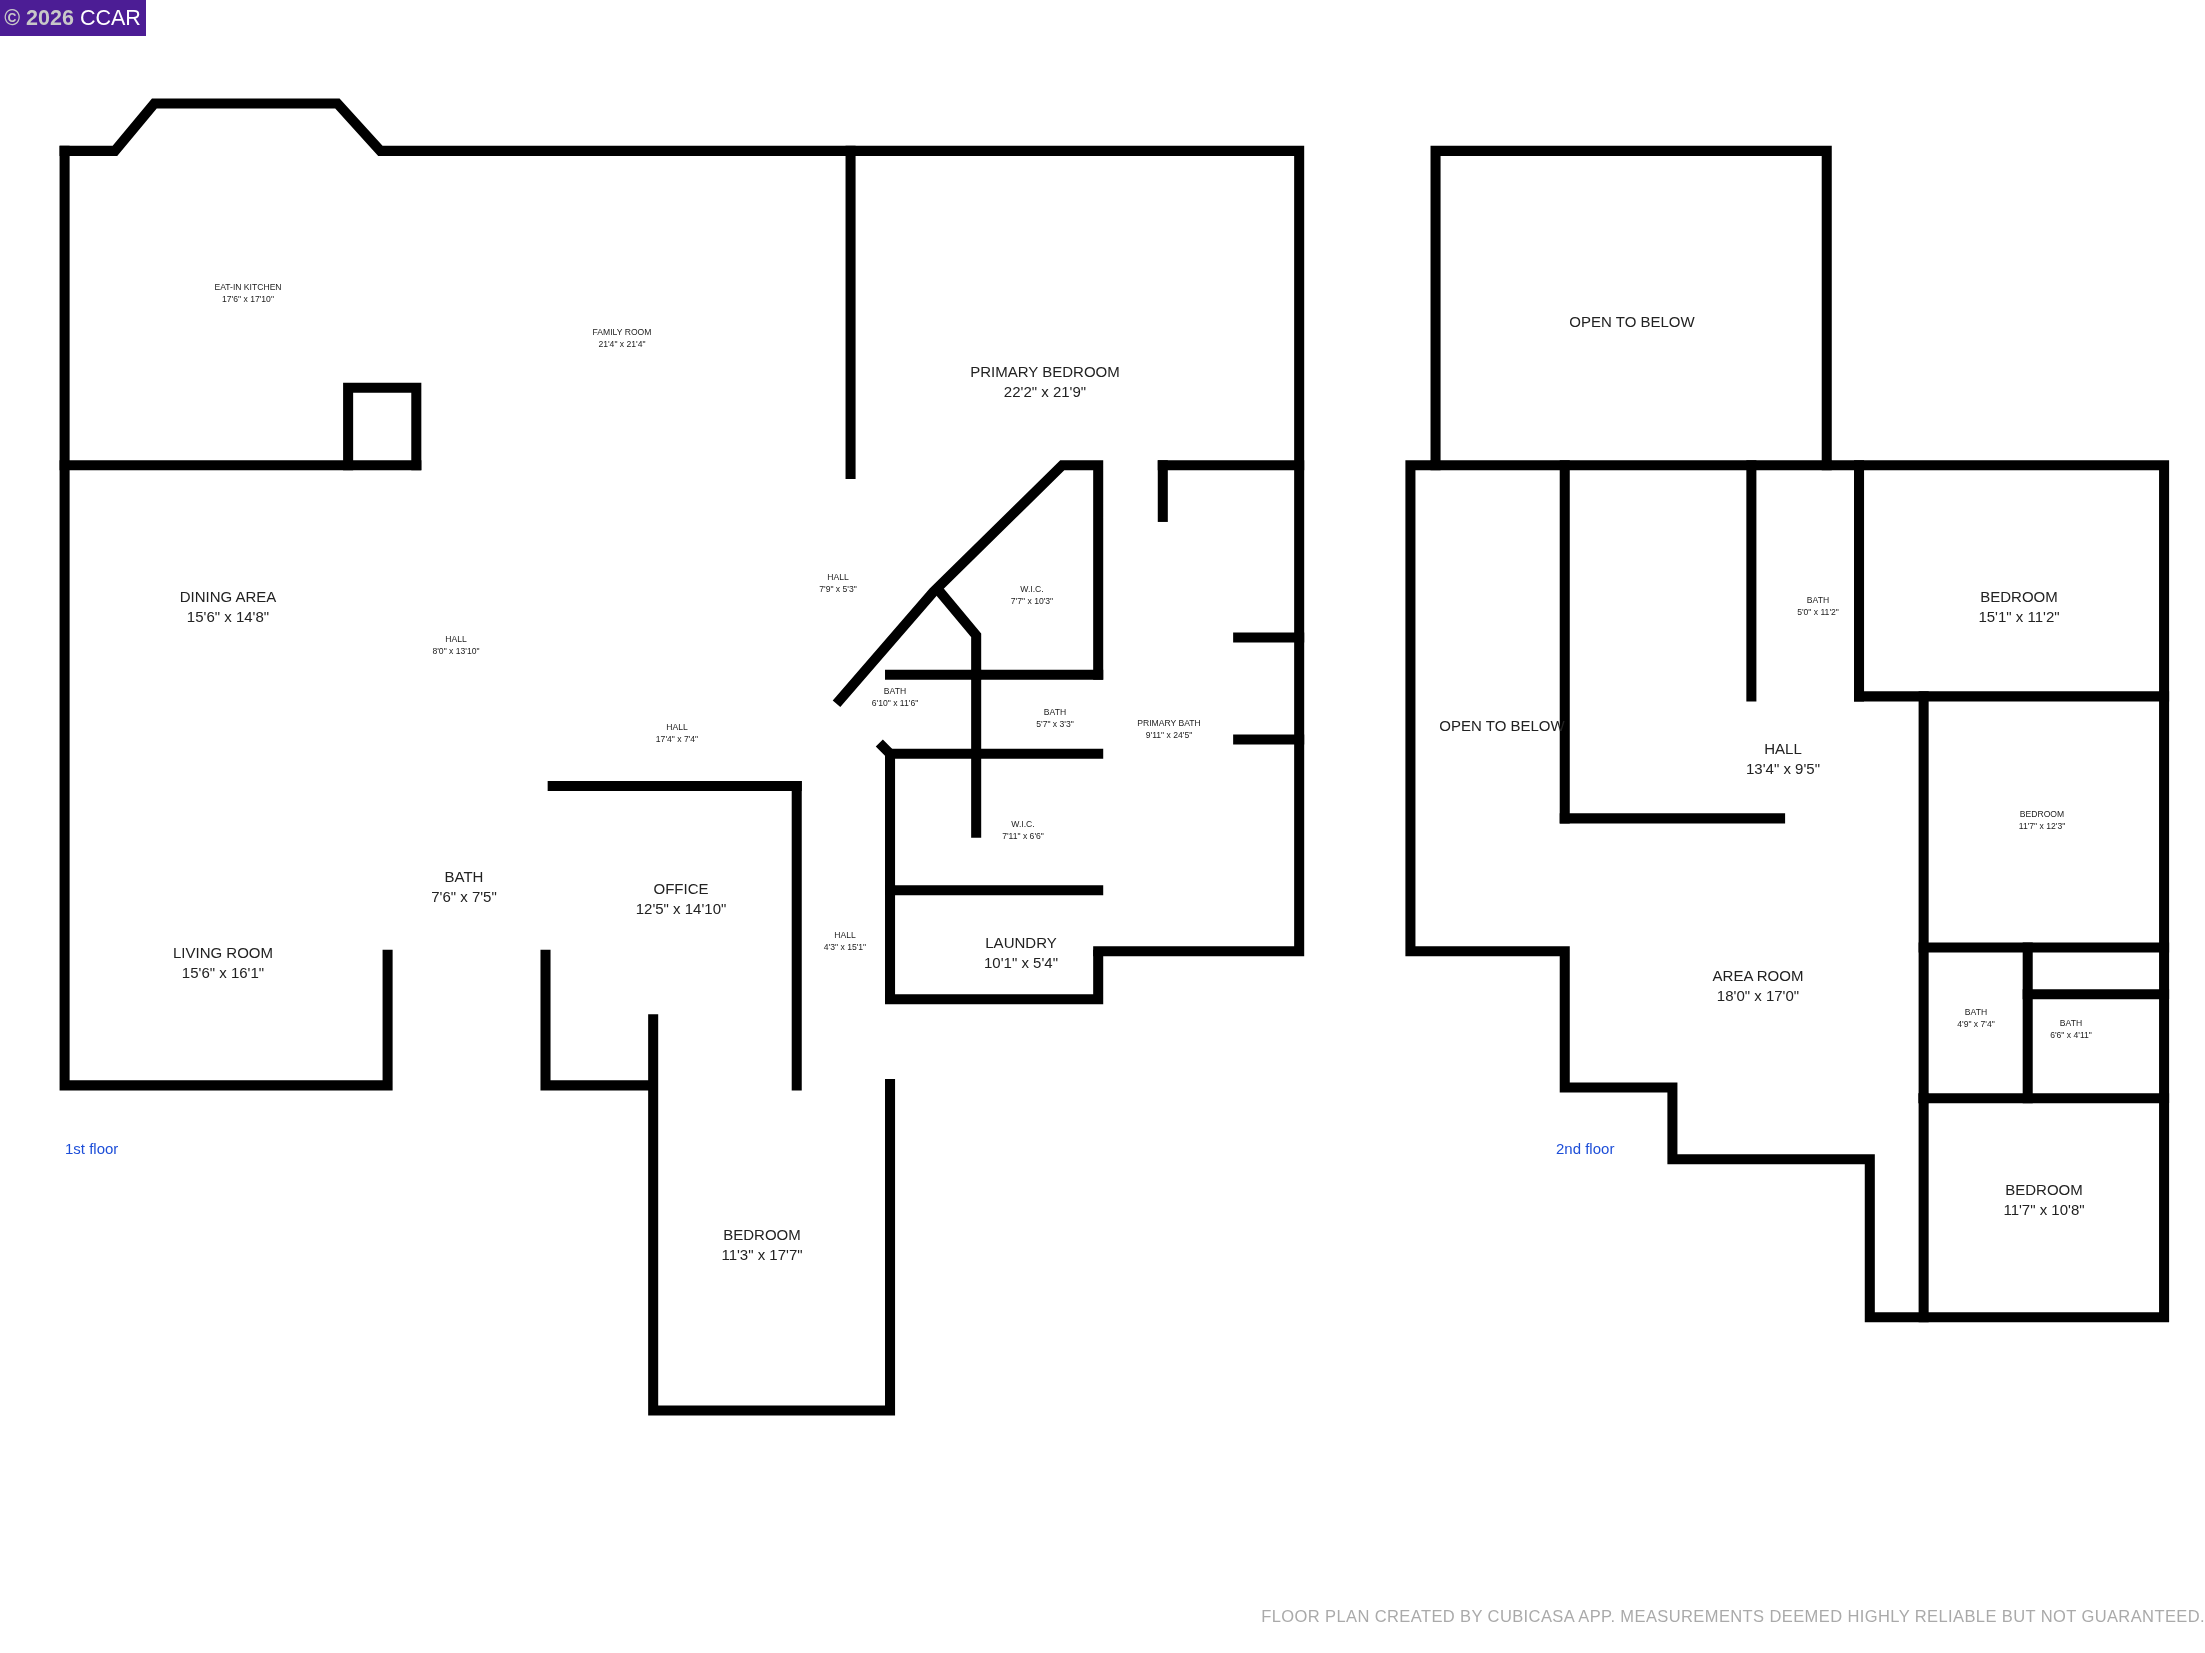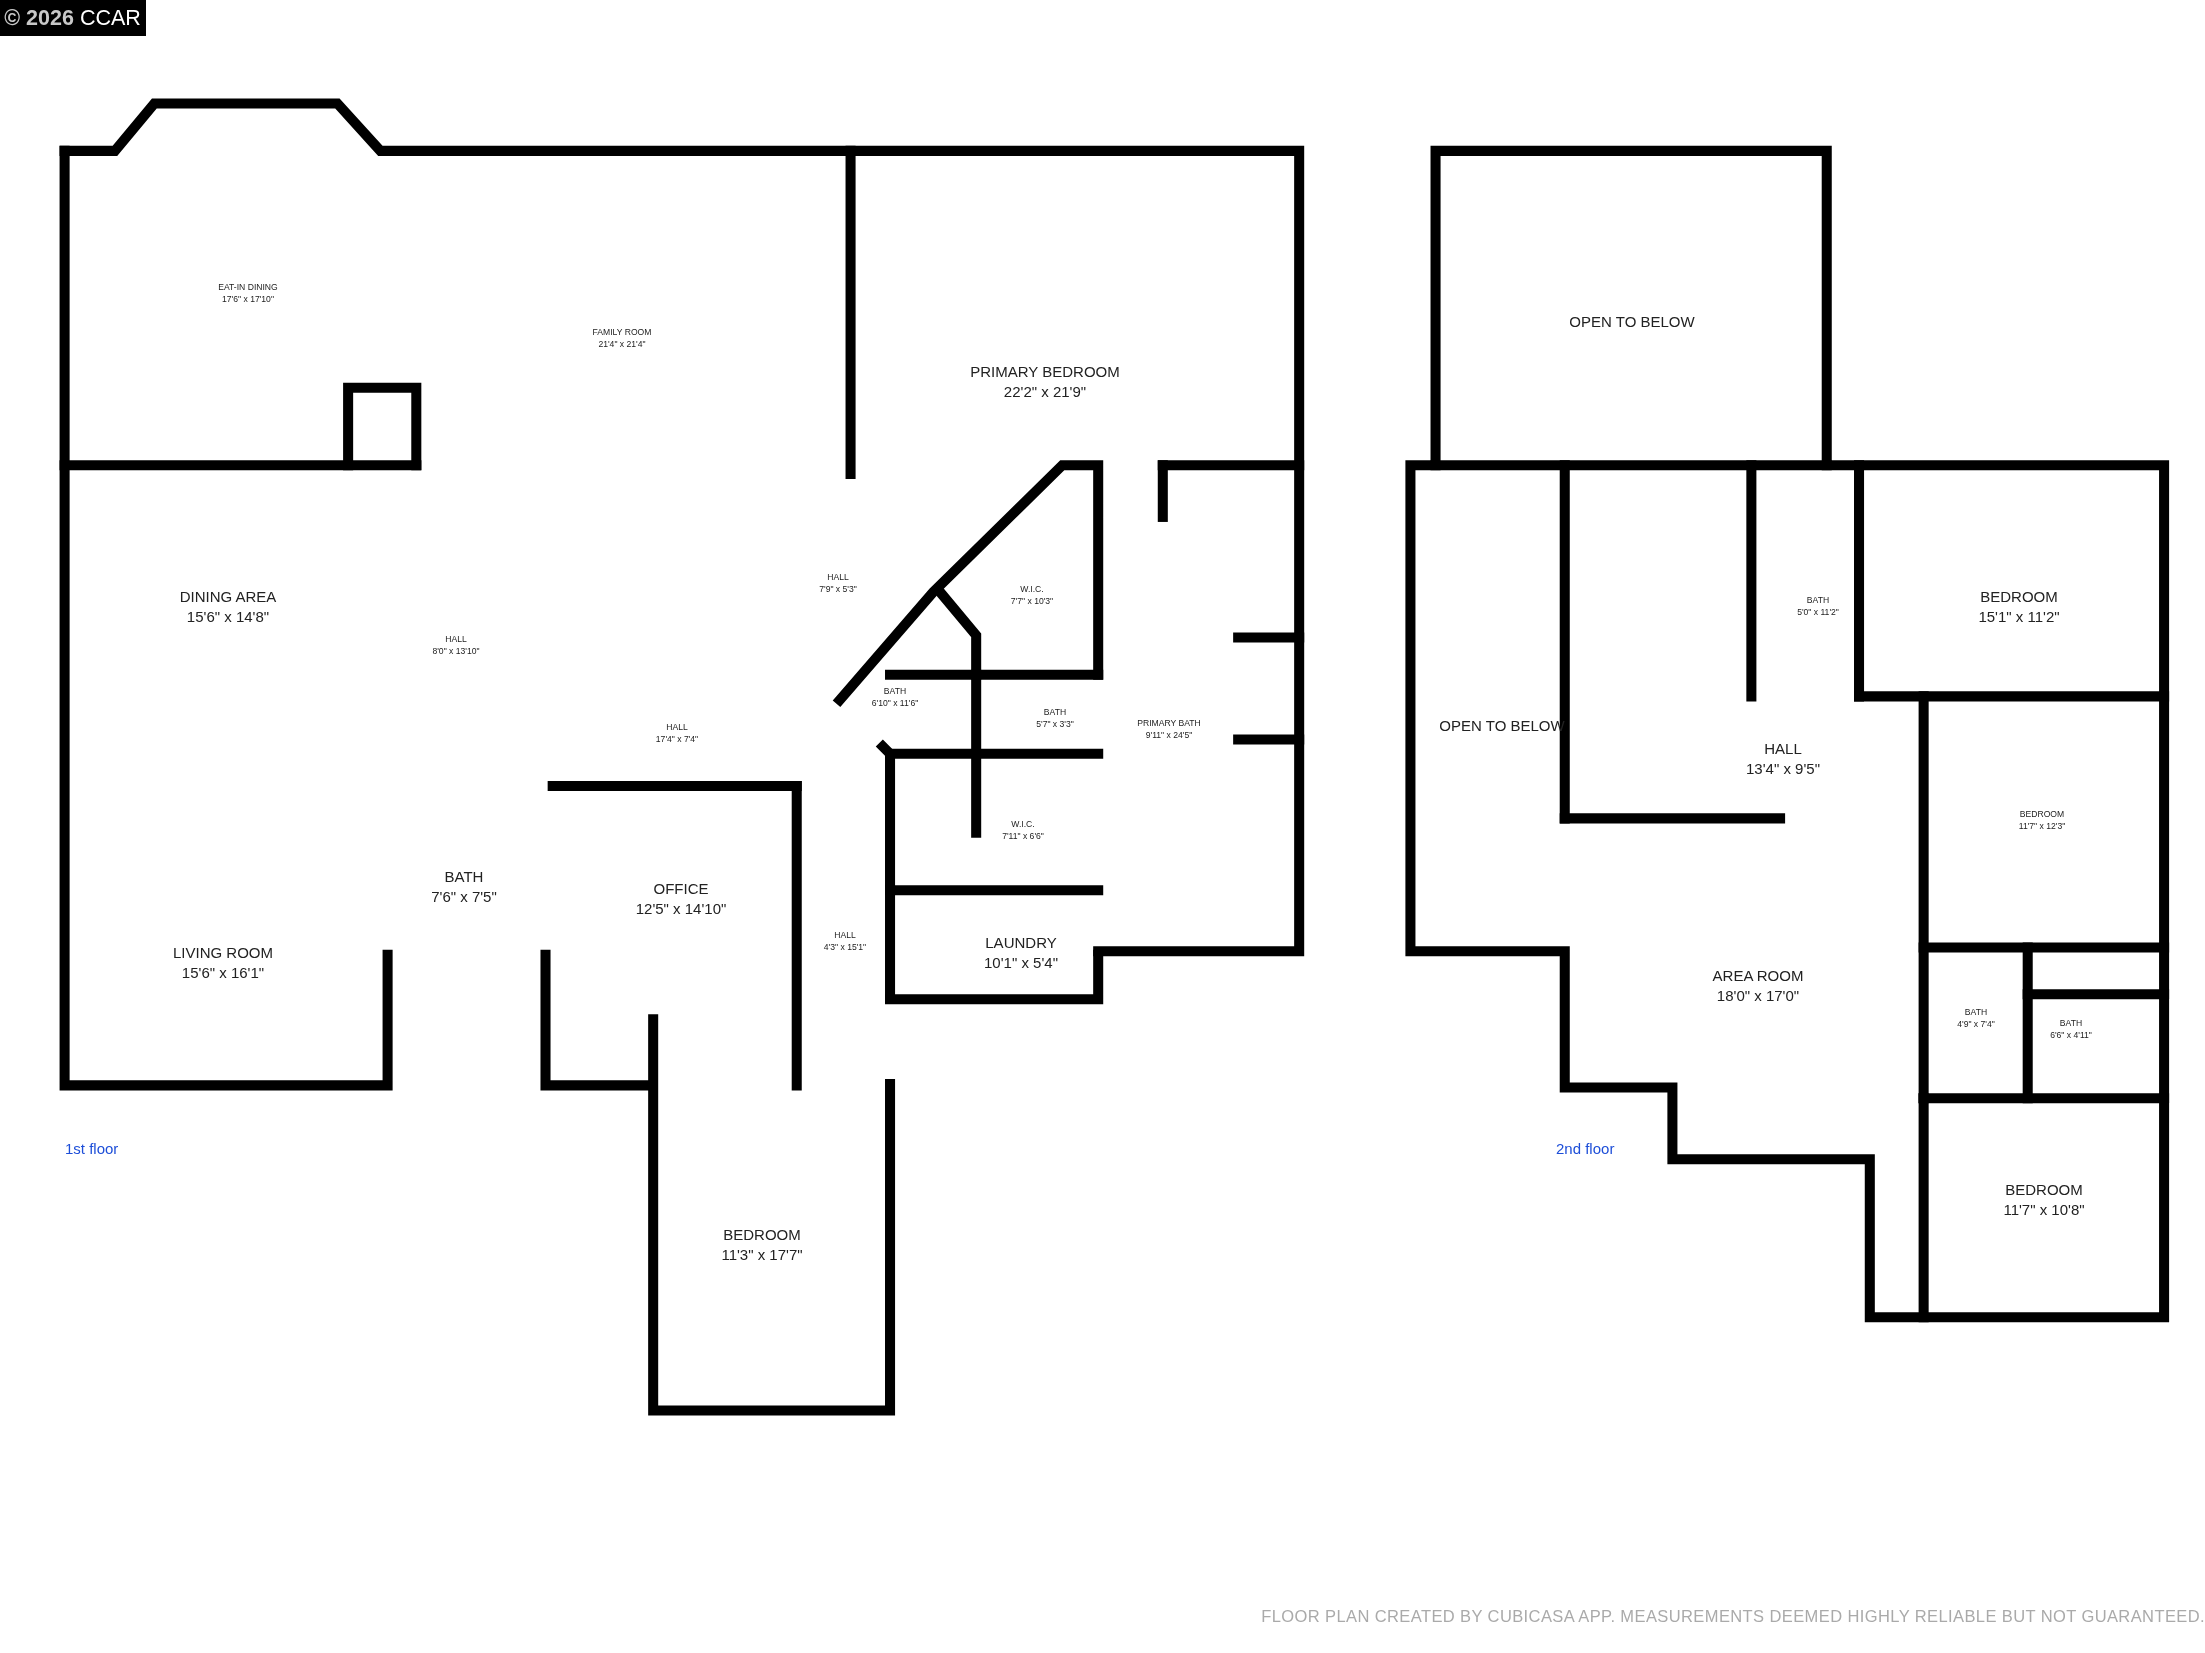--- a/index.html
+++ b/index.html
@@ -1,18 +1,18 @@
 <!DOCTYPE html>
 <html style="font-size:11.5px"><head>
 <meta charset="utf-8">
 <style>
   html,body{margin:0;padding:0;background:#fff;}
   body{width:2205px;height:1654px;position:relative;overflow:hidden;font-family:"Liberation Sans","DejaVu Sans",sans-serif;}
   svg{position:absolute;left:0;top:0;}
-  .badge{position:absolute;left:0;top:0;width:146px;height:36px;background:#000000;color:#fff;font-size:21.5px;line-height:36px;padding-left:4.3px;box-sizing:border-box;white-space:nowrap;}
+  .badge{position:absolute;left:0;top:0;width:146px;height:36px;background:#4c1d95;color:#fff;font-size:21.5px;line-height:36px;padding-left:4.3px;box-sizing:border-box;white-space:nowrap;}
   .badge .yr{color:#c8c8c8;font-weight:bold;}
   .lbl{position:absolute;transform:translate(-50%,-50%);text-align:center;color:#222;white-space:nowrap;line-height:1.35;}
   .lbl .n{display:block;}
   .lg{font-size:15px;}
   .sm{font-size:8.6px;}
   .floor{position:absolute;font-size:15px;color:#1d4ed8;}
   .footer{position:absolute;left:0;width:2205px;top:1607px;text-align:right;font-size:16.5px;color:#aaa;letter-spacing:0.4px;}
 </style>
 </head>
 <body>
@@ -58,21 +58,21 @@
     <line x1="2680" y1="1530" x2="3015" y2="1530"></line>
     <line x1="2825" y1="1320" x2="2825" y2="1530"></line>
     <line x1="2825" y1="1385" x2="3015" y2="1385"></line>
     <line x1="2180" y1="1140" x2="2480" y2="1140"></line>
     <line x1="2180" y1="648" x2="2180" y2="1140"></line>
     <line x1="2680" y1="1530" x2="2680" y2="1835"></line>
   </g>
 </svg>
 
 <div class="lbl sm" style="left:248px;top:294px;">
-    <span class="n">EAT-IN DINING</span>
+    <span class="n">EAT-IN KITCHEN</span>
     <span class="n">17'6" x 17'10"</span>
   </div>
 <div class="lbl sm" style="left:622px;top:339px;">
     <span class="n">FAMILY ROOM</span>
     <span class="n">21'4" x 21'4"</span>
   </div>
 <div class="lbl lg" style="left:1045px;top:343px;margin-top:39px;">
     <span class="n">PRIMARY BEDROOM</span>
     <span class="n">22'2" x 21'9"</span>
   </div>

